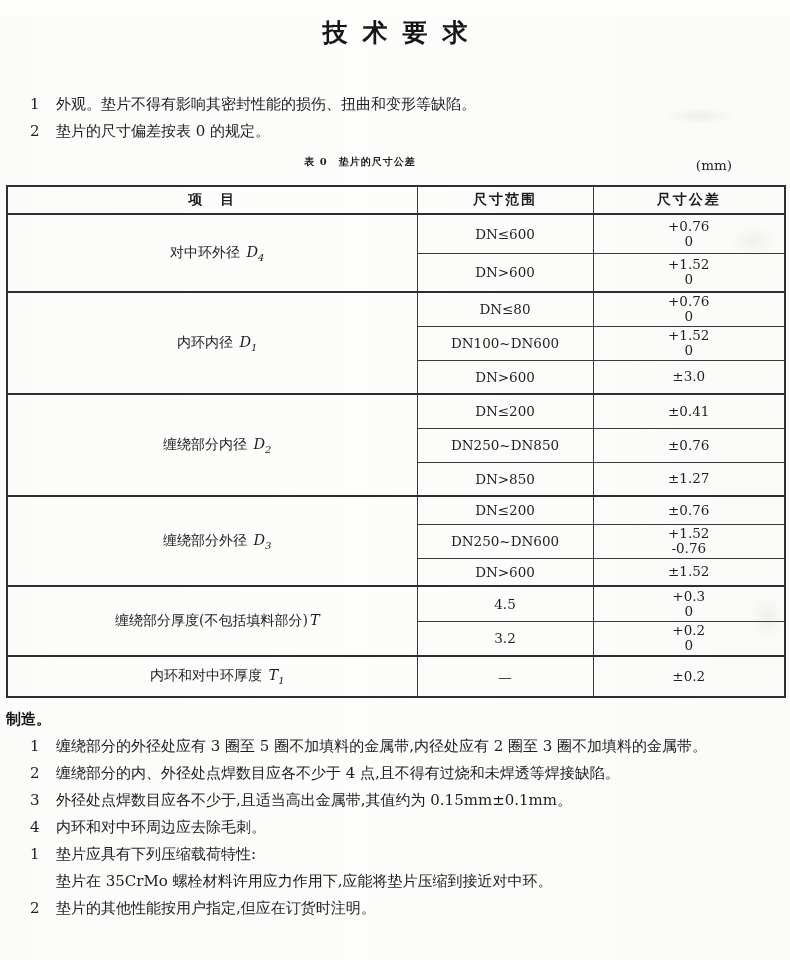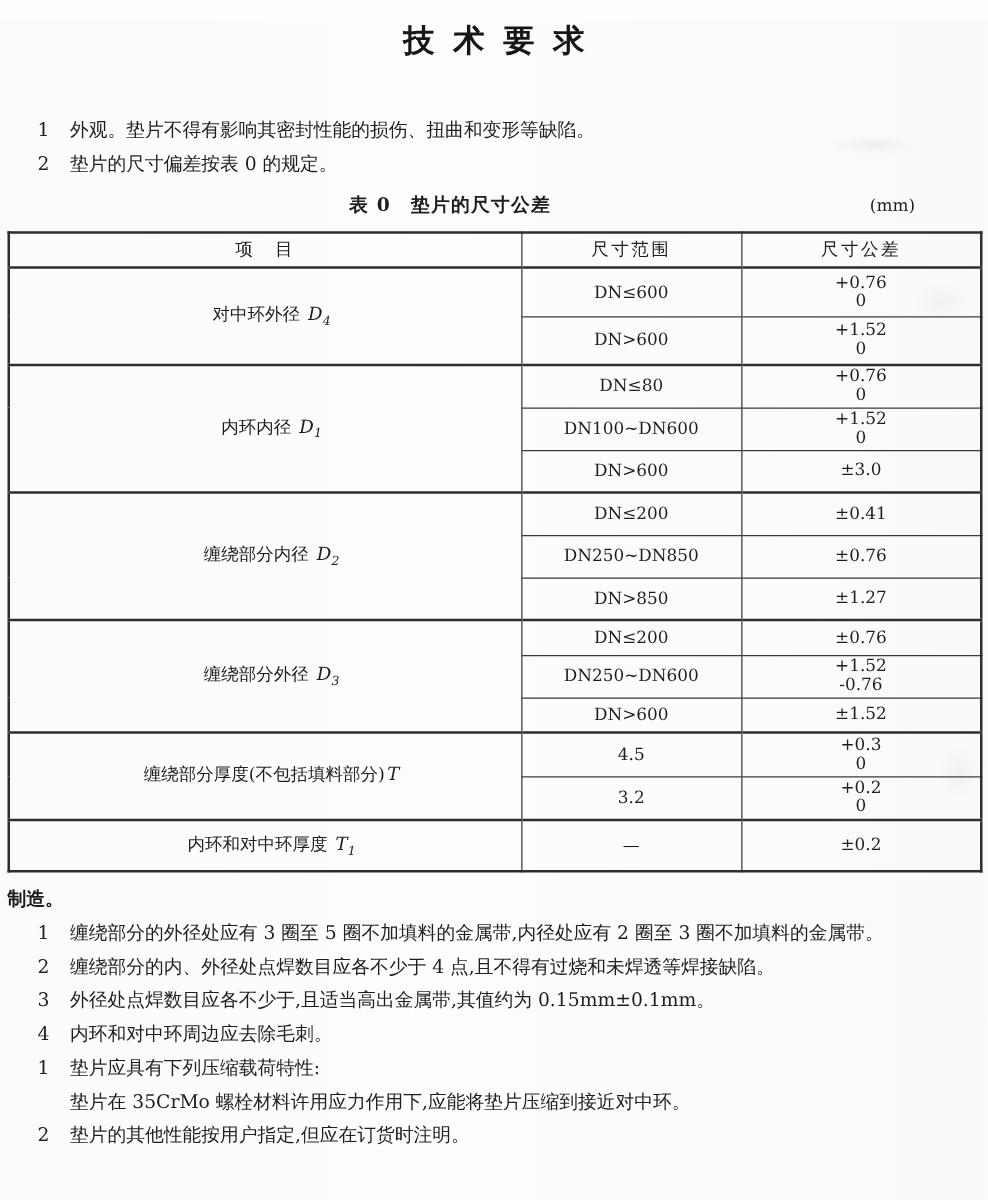--- a/index.html
+++ b/index.html
@@ -36,34 +36,34 @@
     text-indent: 24px;
     white-space: pre-wrap;
   }
   .num { display: inline-block; min-width: 26px; text-indent: 0; }
   p.cont { font-size: 15px; line-height: 27px; padding-left: 50px; white-space: pre-wrap; }
   p.sect-label { font-size: 15px; line-height: 27px; margin-top: 4px; font-weight: bold; color: #1a1a1a; }
 
   .caption-row { position: relative; margin-top: 10px; height: 24px; }
   .caption {
     position: absolute; left: 50%; transform: translateX(-50%) translateX(-35px);
-    font-size: 15px; font-weight: bold; letter-spacing: 1px;
+    font-size: 10px; font-weight: bold; letter-spacing: 1px;
   }
   .unit { position: absolute; right: 52px; top: 2px; font-size: 13.5px; }
 
   table.tol-table {
     margin-top: 6px;
     width: 778px;
     border-collapse: collapse;
     border: 2.5px solid #2e2e2e;
     table-layout: fixed;
   }
   table.tol-table td { border: 1px solid #3a3a3a; }
   tr.head td {
-    height: 28px; text-align: center; font-size: 14px; font-weight: normal;
+    height: 28px; text-align: center; font-size: 14px; font-weight: bold;
     border-bottom: 2px solid #2e2e2e; letter-spacing: 2px;
   }
   tr.sec td { border-top: 2px solid #2e2e2e; text-align: center; }
   td.item-cell { padding-left: 10px; font-size: 14px; vertical-align: middle; }
   td.item-cell .sym { font-style: italic; font-size: 14.5px; padding-left: 2px; }
   td.item-cell sub { font-size: 10px; font-style: italic; }
   td.range { text-align: center; font-size: 13.5px; vertical-align: middle; }
   td.tolv  { text-align: center; font-size: 13.5px; vertical-align: middle;
              white-space: pre-line; line-height: 15px; margin-top: 25px; }
   tr.h39 td { height: 39px; }

